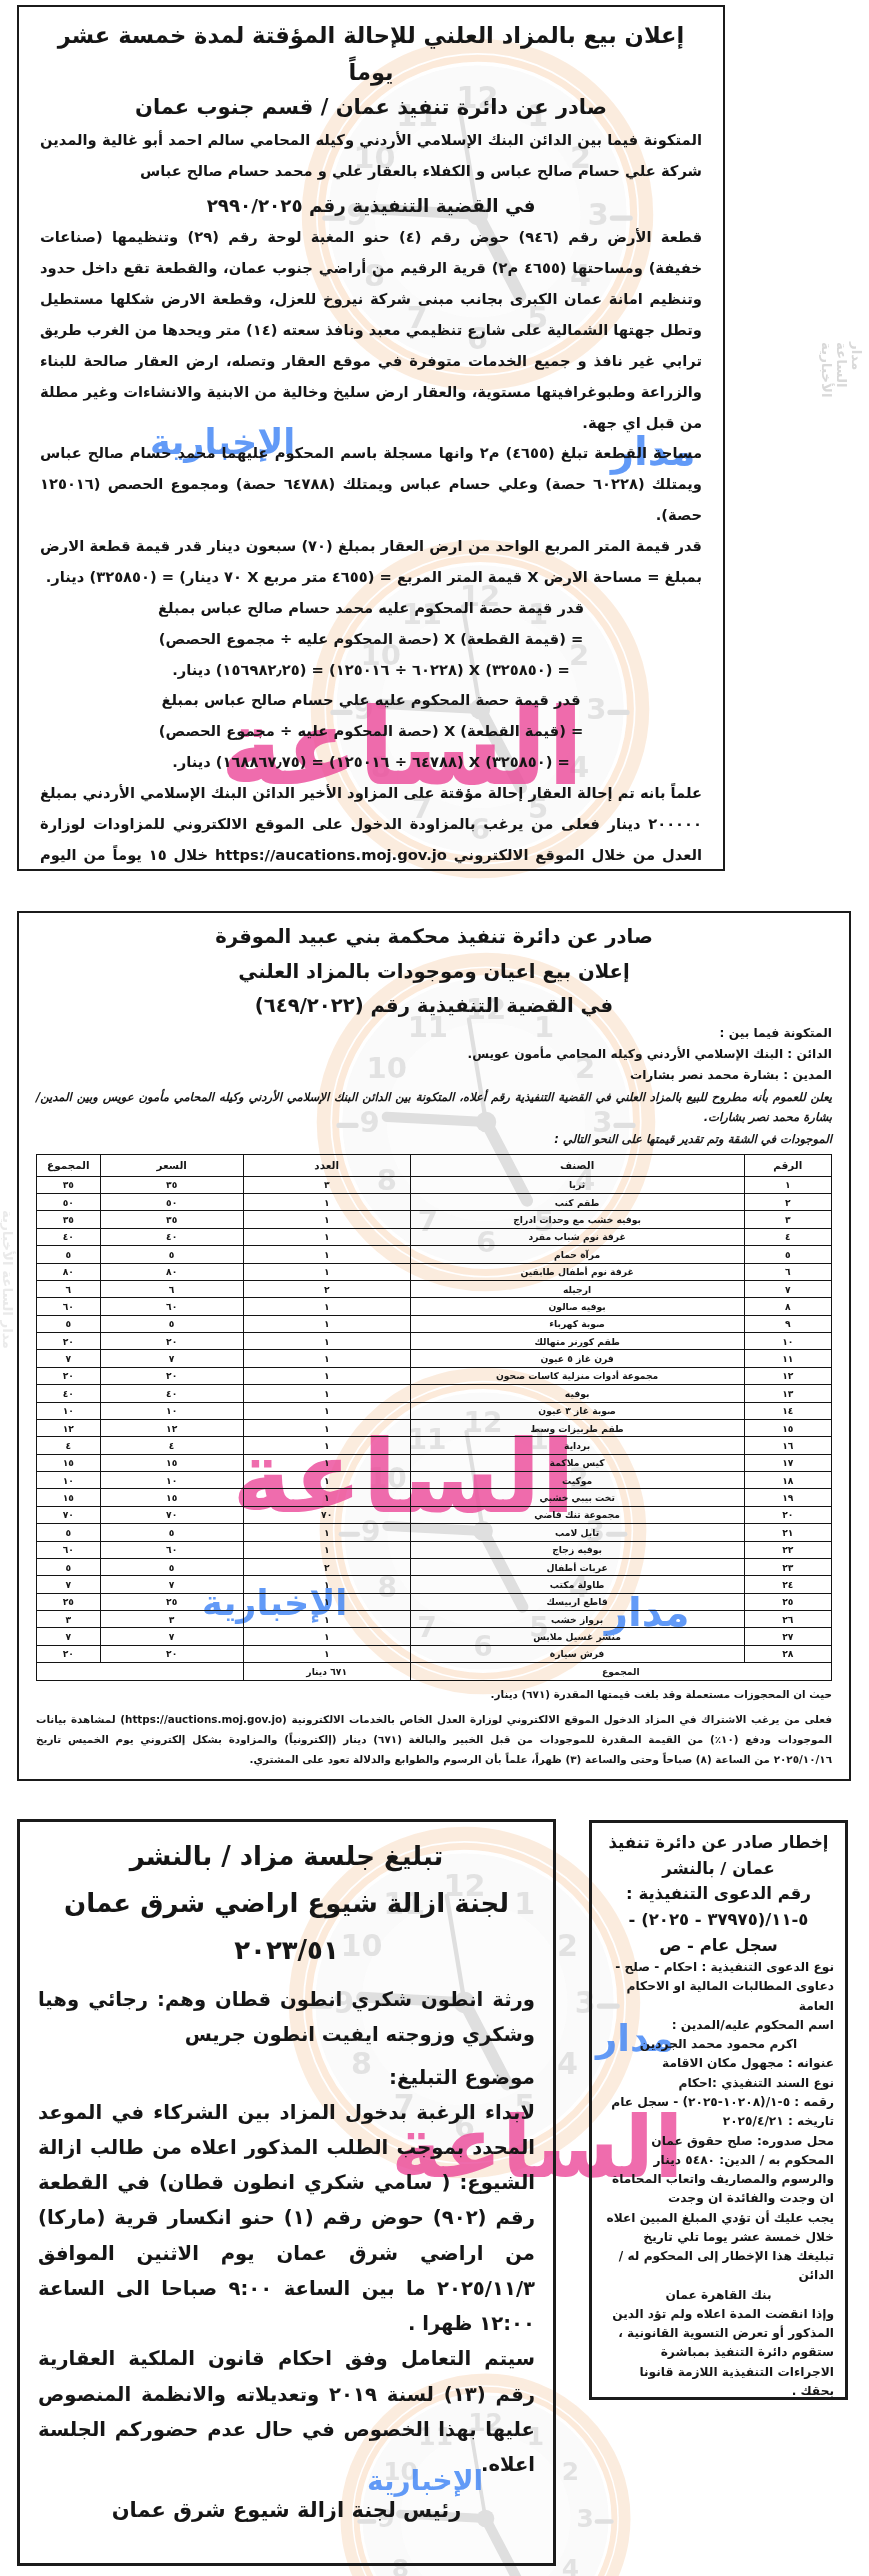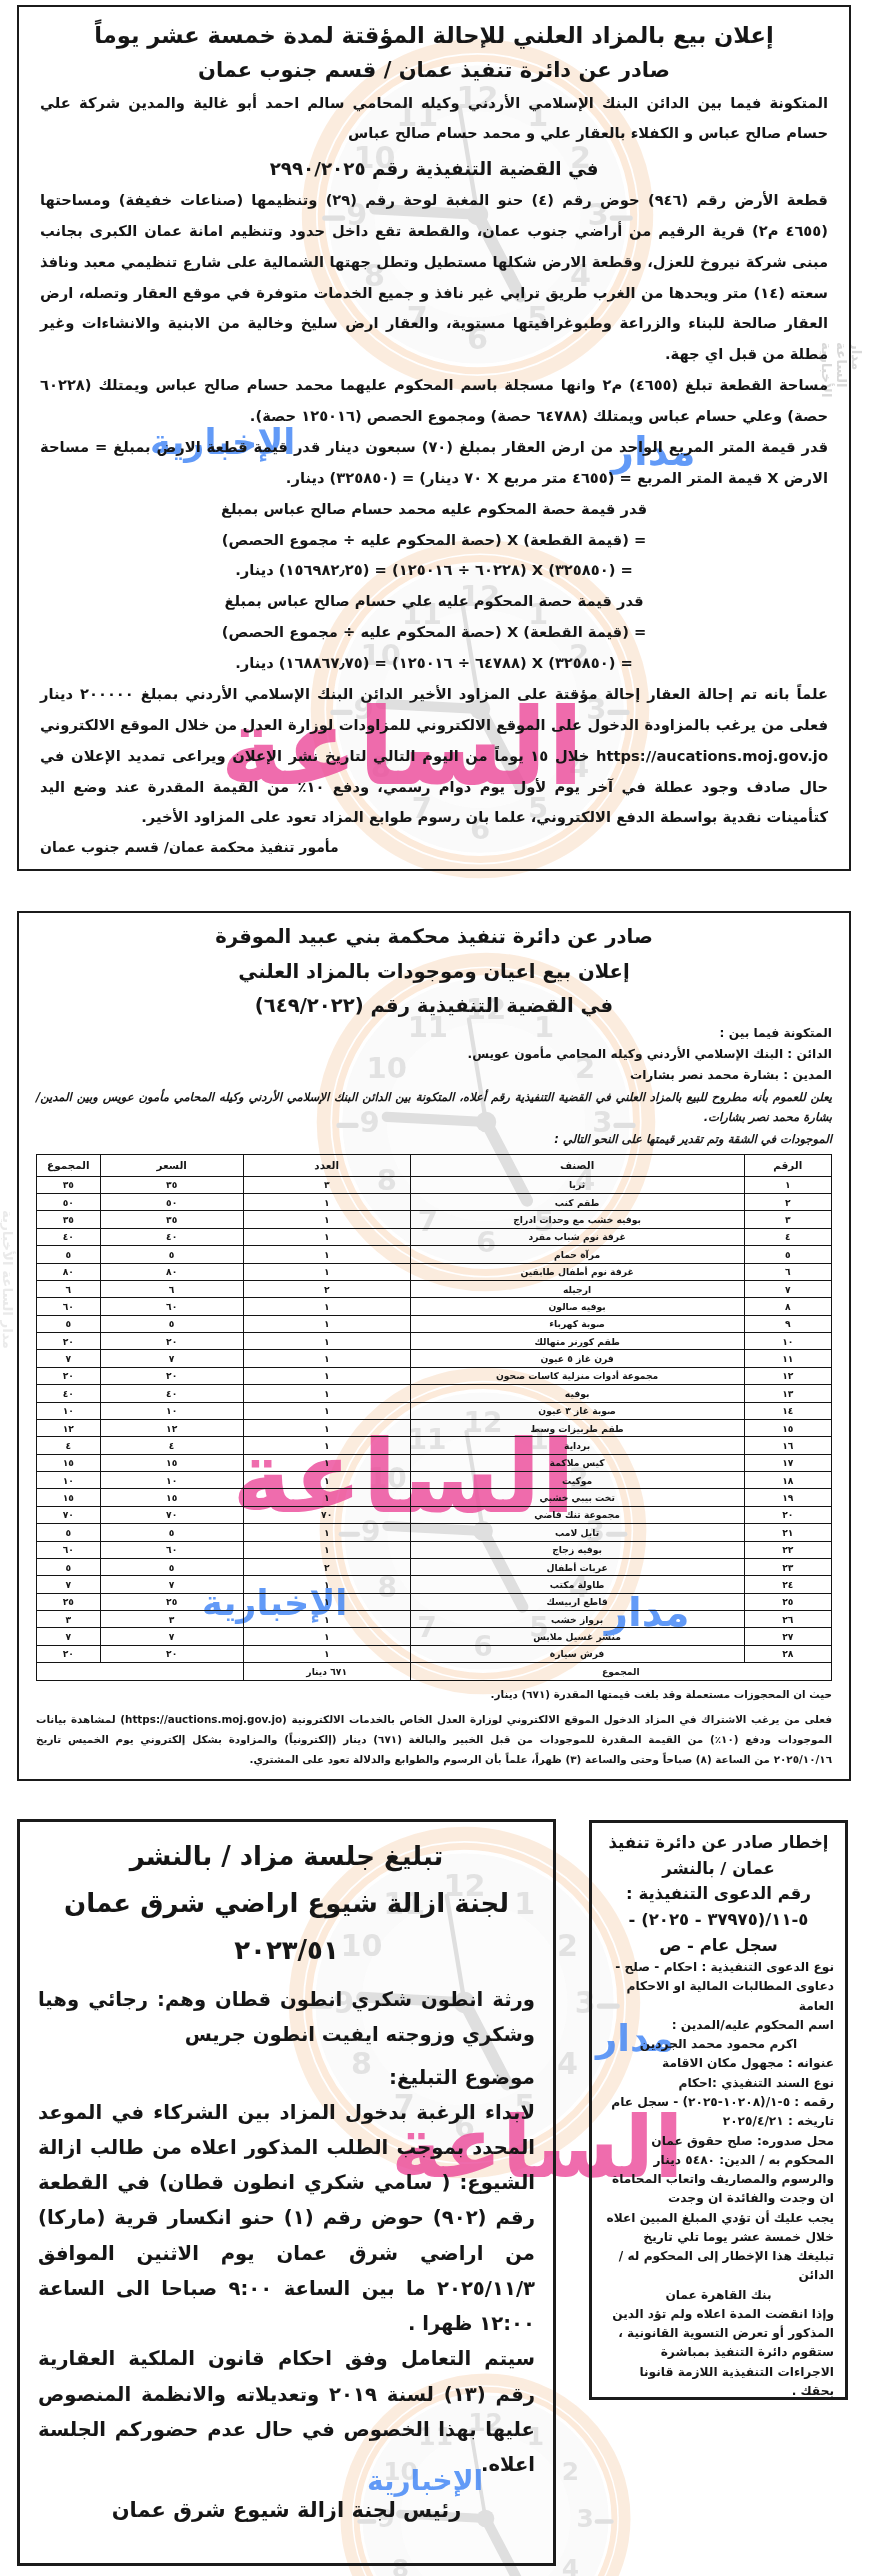--- a/index.html
+++ b/index.html
@@ -9,21 +9,21 @@
   .layer-content{position:absolute;inset:0;z-index:1;}
   .box{position:absolute;border:2.4px solid #1b1b1b;box-sizing:border-box;overflow:hidden;background:transparent;direction:rtl;}
   
   .wm-clock{position:absolute;opacity:.55;}
   .wm-clock svg{display:block;width:100%;height:100%;}
   .wm-word{position:absolute;font-weight:bold;color:#3b82f6;opacity:.8;white-space:nowrap;}
   .wm-big{color:#ec4899;}
   .vside{position:absolute;color:#d9d9d9;font-weight:bold;font-size:13.4px;transform-origin:left top;}
   .vside.r{transform:rotate(90deg);}
   
-  .box1{left:17px;top:4.9px;width:834px;height:866px;padding:9.8px 21px;}
+  .box1{left:17px;top:4.9px;width:708px;height:866px;padding:9.8px 21px;}
   .b1-title{font-size:22.6px;font-weight:bold;text-align:center;line-height:1.65;}
   .b1-title2{font-size:21px;font-weight:bold;text-align:center;line-height:1.6;}
   .b1-case{font-size:18.3px;font-weight:bold;text-align:center;margin:8.6px 0 6.1px;}
   .b1-body{font-size:14.7px;font-weight:bold;line-height:2.1;text-align:justify;text-align-last:right;margin:0;}
   .b1-line{font-size:14.7px;font-weight:bold;line-height:2.1;text-align:right;margin:0;}
   .b1-eq{font-size:14.7px;font-weight:bold;line-height:2.1;text-align:center;margin:0;}
   .b1-sig{font-size:14px;font-weight:bold;text-align:left;margin-top:6.1px;}
   
   .box2{left:17px;top:911px;width:834px;height:870px;padding:7.3px 17px;}
   .b2-title{font-size:19.6px;font-weight:bold;text-align:center;line-height:1.75;}

